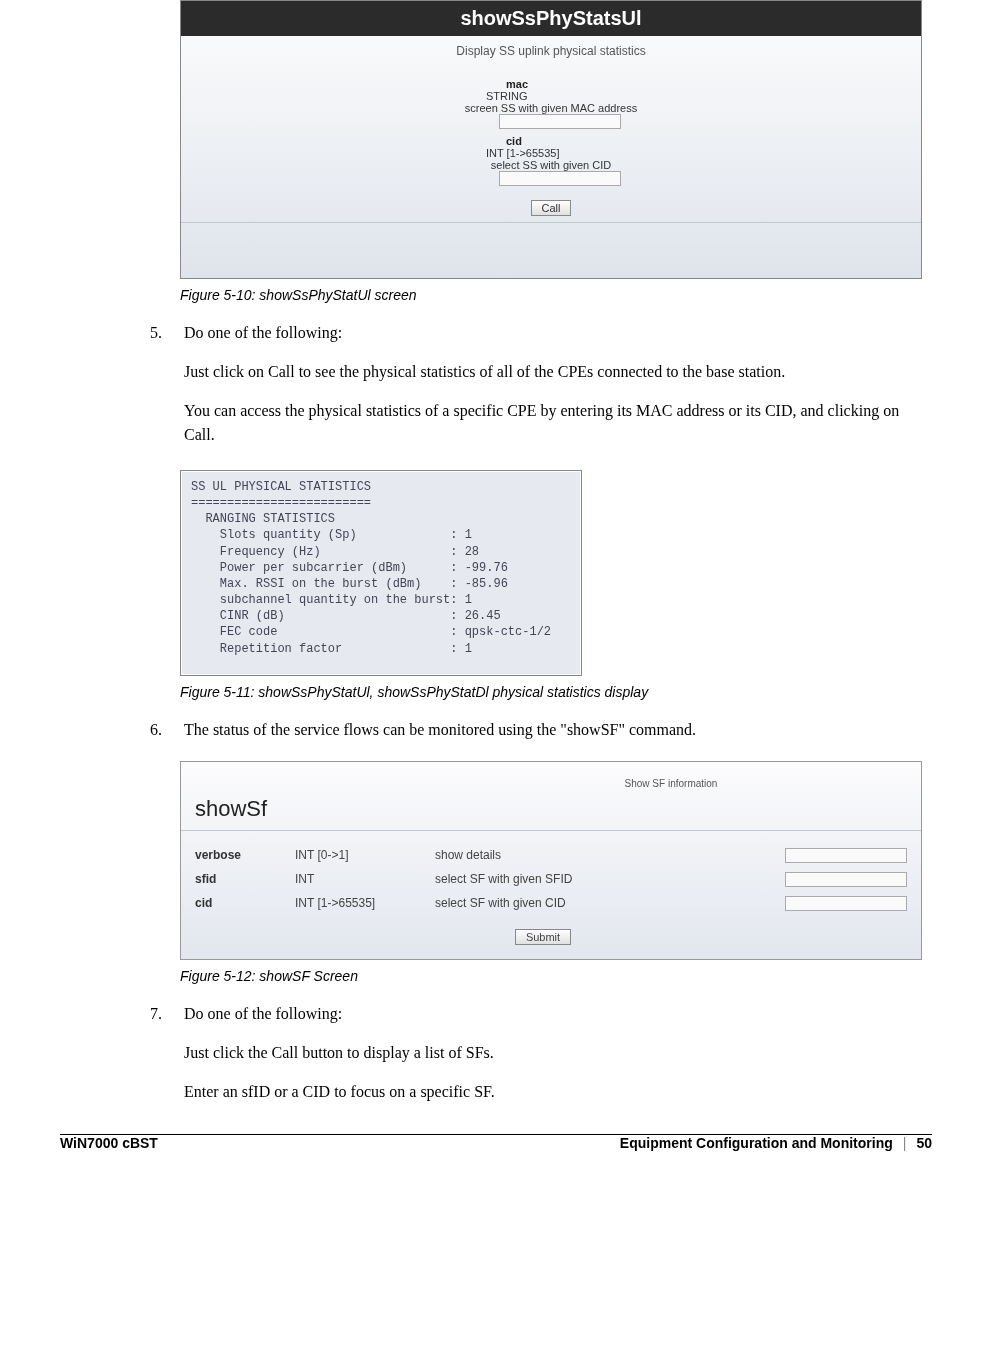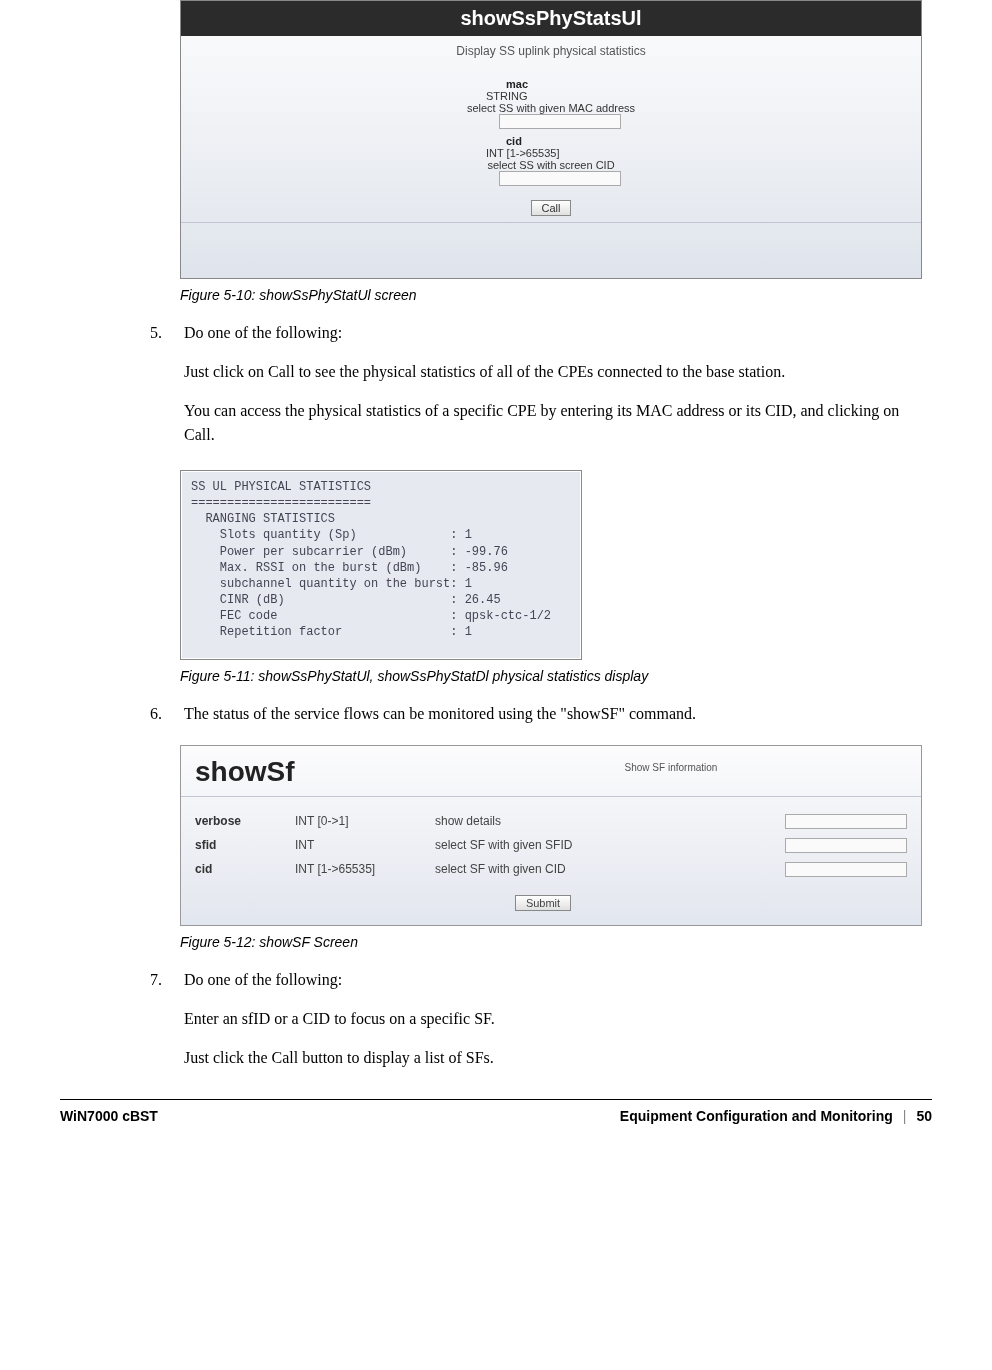--- a/index.html
+++ b/index.html
@@ -100,24 +100,25 @@
     background: linear-gradient(#fcfcfd, #e2e6ee);
     font-family: Arial, Helvetica, sans-serif;
     color: #444;
   }
   .sf-header {
     display: flex;
     padding: 10px 14px 8px 14px;
     border-bottom: 1px solid #c2c8d3;
   }
   .sf-title {
-    font-weight: bold;
-    font-size: 28px;
+    font-weight: normal;
+    font-size: 22px;
     color: #222;
     flex: 0 0 240px;
+    margin-top: 24px;
   }
   .sf-desc {
     flex: 1;
     text-align: center;
     font-size: 10px;
     color: #555;
     padding-top: 6px;
   }
   .sf-row {
     display: flex;
@@ -144,21 +145,20 @@
     margin: 0 0 16px 124px;
     font-family: 'Palatino Linotype', 'Book Antiqua', Georgia, serif;
     font-size: 16px;
     line-height: 1.45;
     max-width: 790px;
   }
   
   .footer {
     border-top: 1px solid #000;
     margin-top: 30px;
-    padding-top: 8px;
     display: flex;
     justify-content: space-between;
     font-family: Arial, Helvetica, sans-serif;
     font-size: 14px;
     font-weight: bold;
   }
   .footer .right {
     display: flex;
     gap: 10px;
   }
@@ -170,27 +170,27 @@
 <div class="page">
 
   <div class="figure-block">
     <div class="ui-panel" style="width:740px;">
       <div class="ui-title-dark">showSsPhyStatsUl</div>
       <div class="ui-subtitle">Display SS uplink physical statistics</div>
 
       <div class="ui-row">
         <div class="col-a">mac</div>
         <div class="col-b">STRING</div>
-        <div class="col-c">select SS with given MAC address</div>
+        <div class="col-c">screen SS with given MAC address</div>
         <div class="col-d"><span class="ui-input"></span></div>
       </div>
       <div class="ui-row">
         <div class="col-a">cid</div>
         <div class="col-b">INT [1-&gt;65535]</div>
-        <div class="col-c">select SS with screen CID</div>
+        <div class="col-c">select SS with given CID</div>
         <div class="col-d"><span class="ui-input"></span></div>
       </div>
       <div class="ui-btn-wrap">
         <span class="ui-btn">Call</span>
       </div>
       <div class="ui-spacer"></div>
     </div>
   </div>
   <div class="figure-caption">
     <span>Figure 5-10: showSsPhyStatUl </span><span style="font-style:italic;">screen</span>
@@ -202,20 +202,21 @@
   </div>
   <div class="para">Just click on Call to see the physical statistics of all of the CPEs connected to the base station.</div>
   <div class="para">You can access the physical statistics of a specific CPE by entering its MAC address or its CID, and clicking on Call.</div>
 
   <div class="figure-block" style="margin-top:24px">
     <div class="stats-panel" style="width:380px;">
       <div class="stats-line">SS UL PHYSICAL STATISTICS</div>
       <div class="stats-line">=========================</div>
       <div class="stats-line">  RANGING STATISTICS</div>
       <div class="stats-line">    Slots quantity (Sp)             : 1</div>
+      <div class="stats-line">    Frequency (Hz)                  : 28</div>
       <div class="stats-line">    Power per subcarrier (dBm)      : -99.76</div>
       <div class="stats-line">    Max. RSSI on the burst (dBm)    : -85.96</div>
       <div class="stats-line">    subchannel quantity on the burst: 1</div>
       <div class="stats-line">    CINR (dB)                       : 26.45</div>
       <div class="stats-line">    FEC code                        : qpsk-ctc-1/2</div>
       <div class="stats-line">    Repetition factor               : 1</div>
     </div>
   </div>
   <div class="figure-caption">Figure 5-11: showSsPhyStatUl, showSsPhyStatDl physical statistics display</div>
 
@@ -253,22 +254,22 @@
         <span class="ui-btn">Submit</span>
       </div>
     </div>
   </div>
   <div class="figure-caption">Figure 5-12: showSF Screen</div>
 
   <div class="num-item">
     <div class="num">7.</div>
     <div class="txt">Do one of the following:</div>
   </div>
+  <div class="para">Just click the Call button to display a list of SFs.</div>
   <div class="para">Enter an sfID or a CID to focus on a specific SF.</div>
-  <div class="para">Just click the Call button to display a list of SFs.</div>
 
   <div class="footer">
     <div>WiN7000 cBST</div>
     <div class="right">
       <span>Equipment Configuration and Monitoring</span>
       <span class="sep">|</span>
       <span>50</span>
     </div>
   </div>
 

